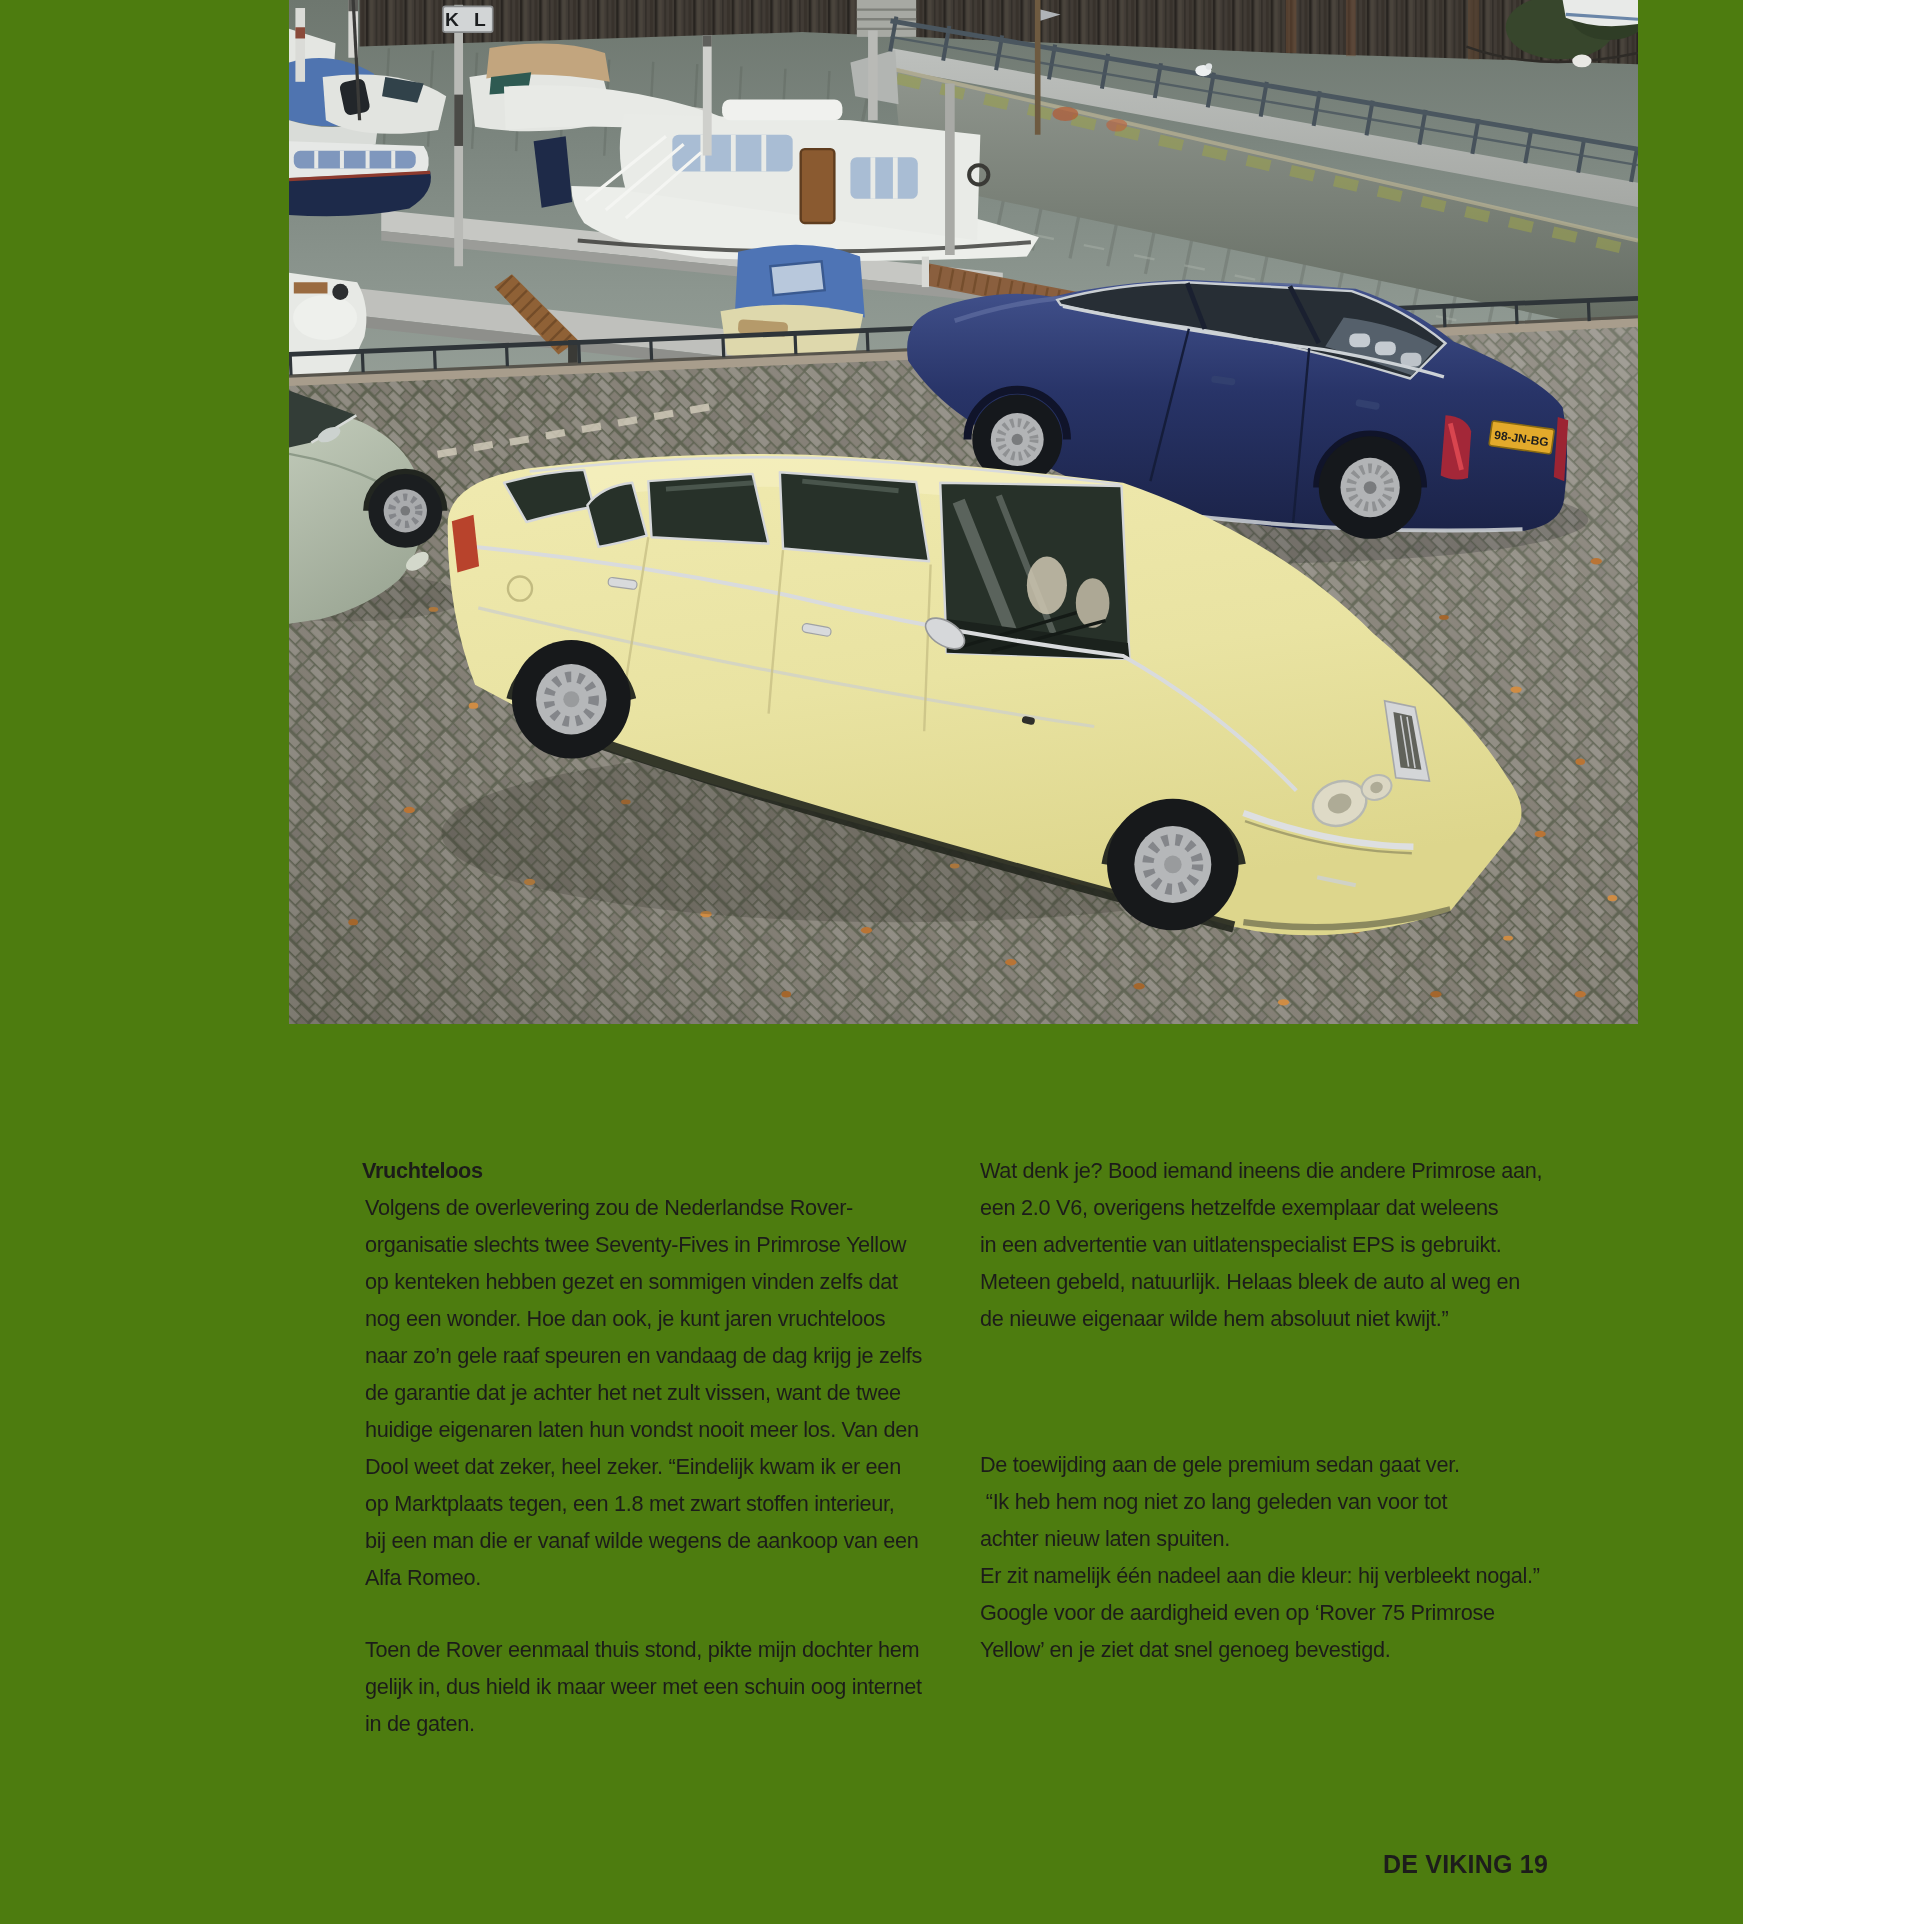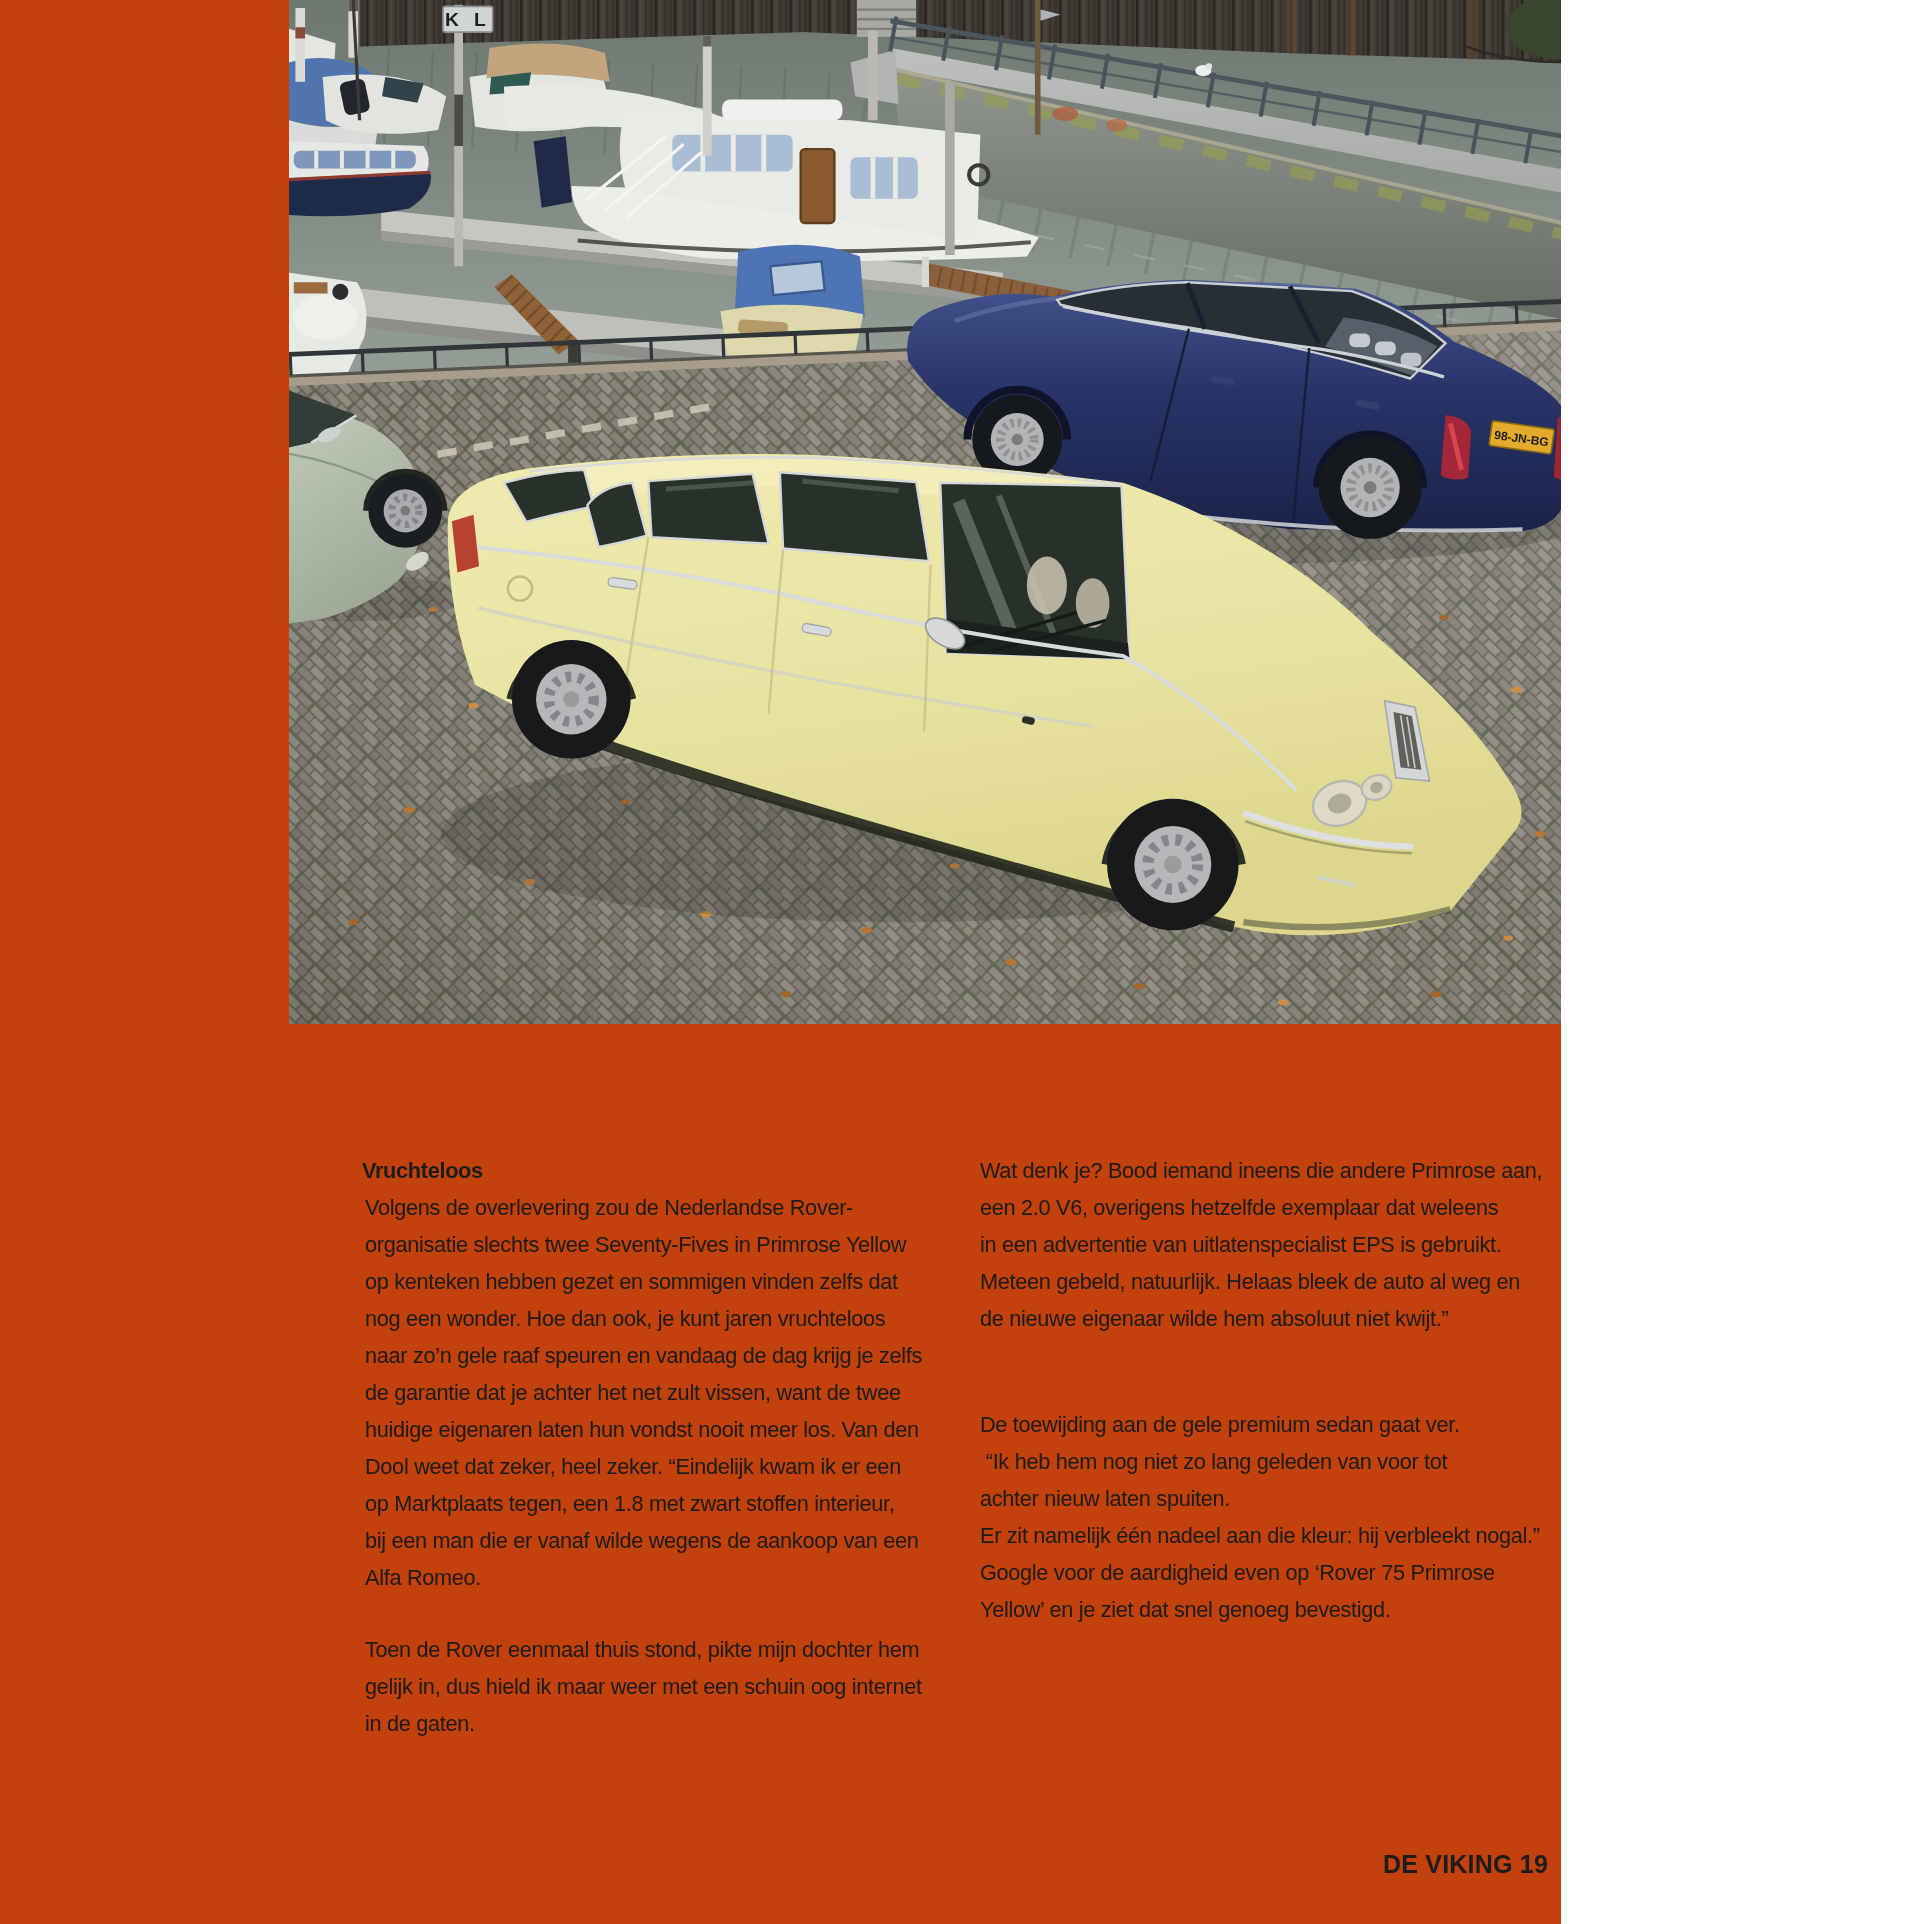--- a/index.html
+++ b/index.html
@@ -1,28 +1,28 @@
 <!DOCTYPE html>
 <html style="font-size:13px"><head>
 <meta charset="utf-8">
 <style>
   html,body{margin:0;padding:0;background:#ffffff;}
-  .page{position:relative;width:1561px;height:1925px;background:#c2410c;overflow:hidden;
+  .page{position:relative;width:1743px;height:1925px;background:#4d7c0f;overflow:hidden;
         font-family:"Liberation Sans",sans-serif;}
   .photo{position:absolute;left:289px;top:0;width:1349px;height:1024px;background:#8b948d;}
   .photo svg{display:block;width:100%;height:100%;}
   .col{position:absolute;width:626px;font-size:21.7px;line-height:37px;letter-spacing:-0.3px;
        color:#1c1c1a;white-space:pre-line;}
   .col.bold{font-weight:bold;}
   .left-heading{left:362px;top:1152px;}
   .left-para1{left:365px;top:1189px;}
   .left-para2{left:365px;top:1631px;}
   .right-para1{left:980px;top:1152px;}
   .right-heading{left:980px;top:1369px;}
-  .right-para2{left:980px;top:1406px;}
+  .right-para2{left:980px;top:1446px;}
   .footer{position:absolute;left:1227px;top:1850px;width:321px;text-align:right;
           font-weight:bold;font-size:25px;letter-spacing:0.2px;color:#1d1d1b;}
   .watermark{position:absolute;left:1676px;top:1888px;width:241px;text-align:right;
              font-size:19px;font-weight:bold;letter-spacing:0.8px;color:#c9c9c9;
              -webkit-text-stroke:0.9px #8f8f8f;}
 </style>
 </head>
 <body>
 
 <div class="page">

